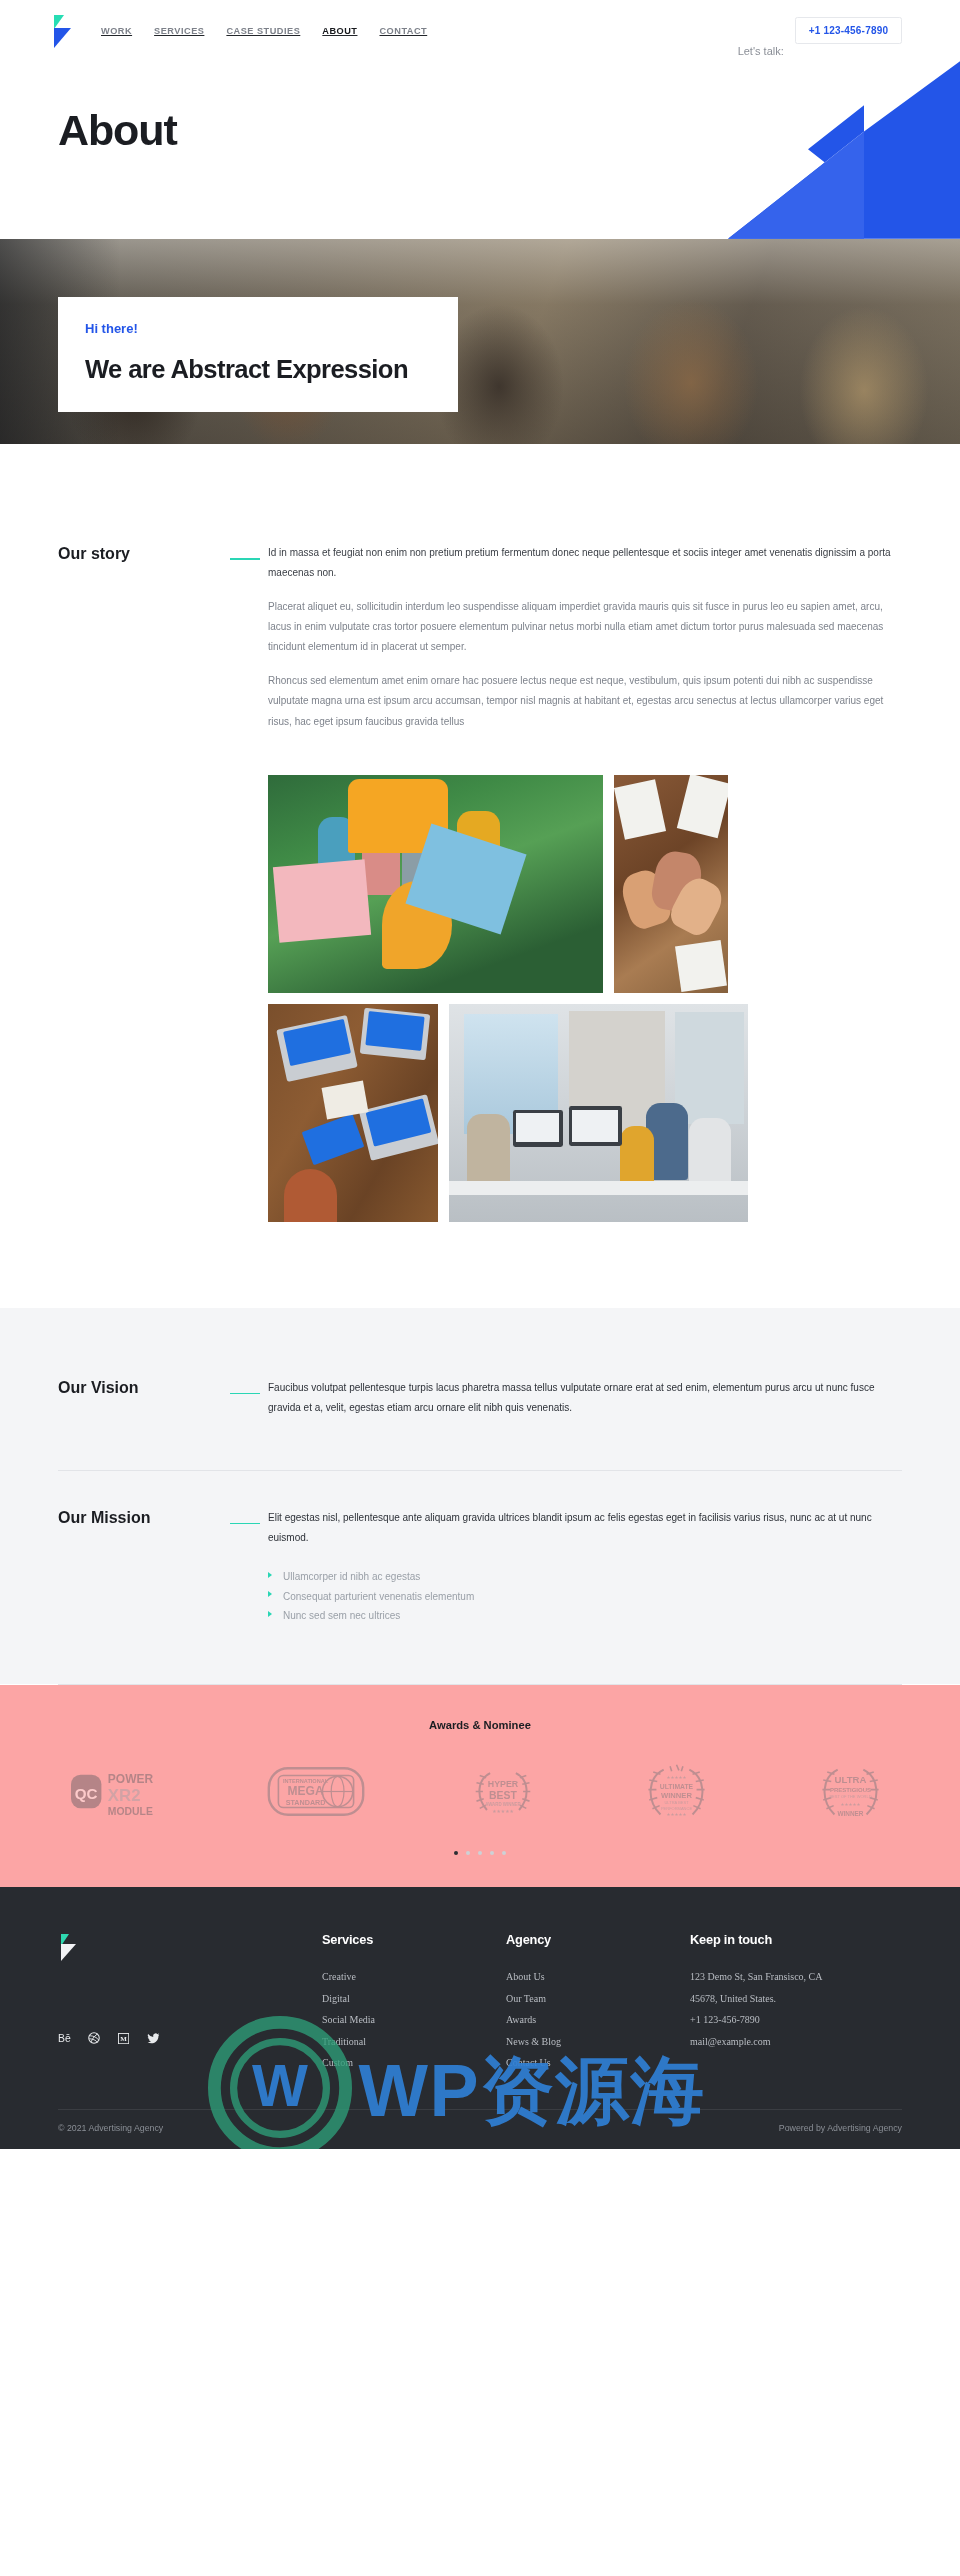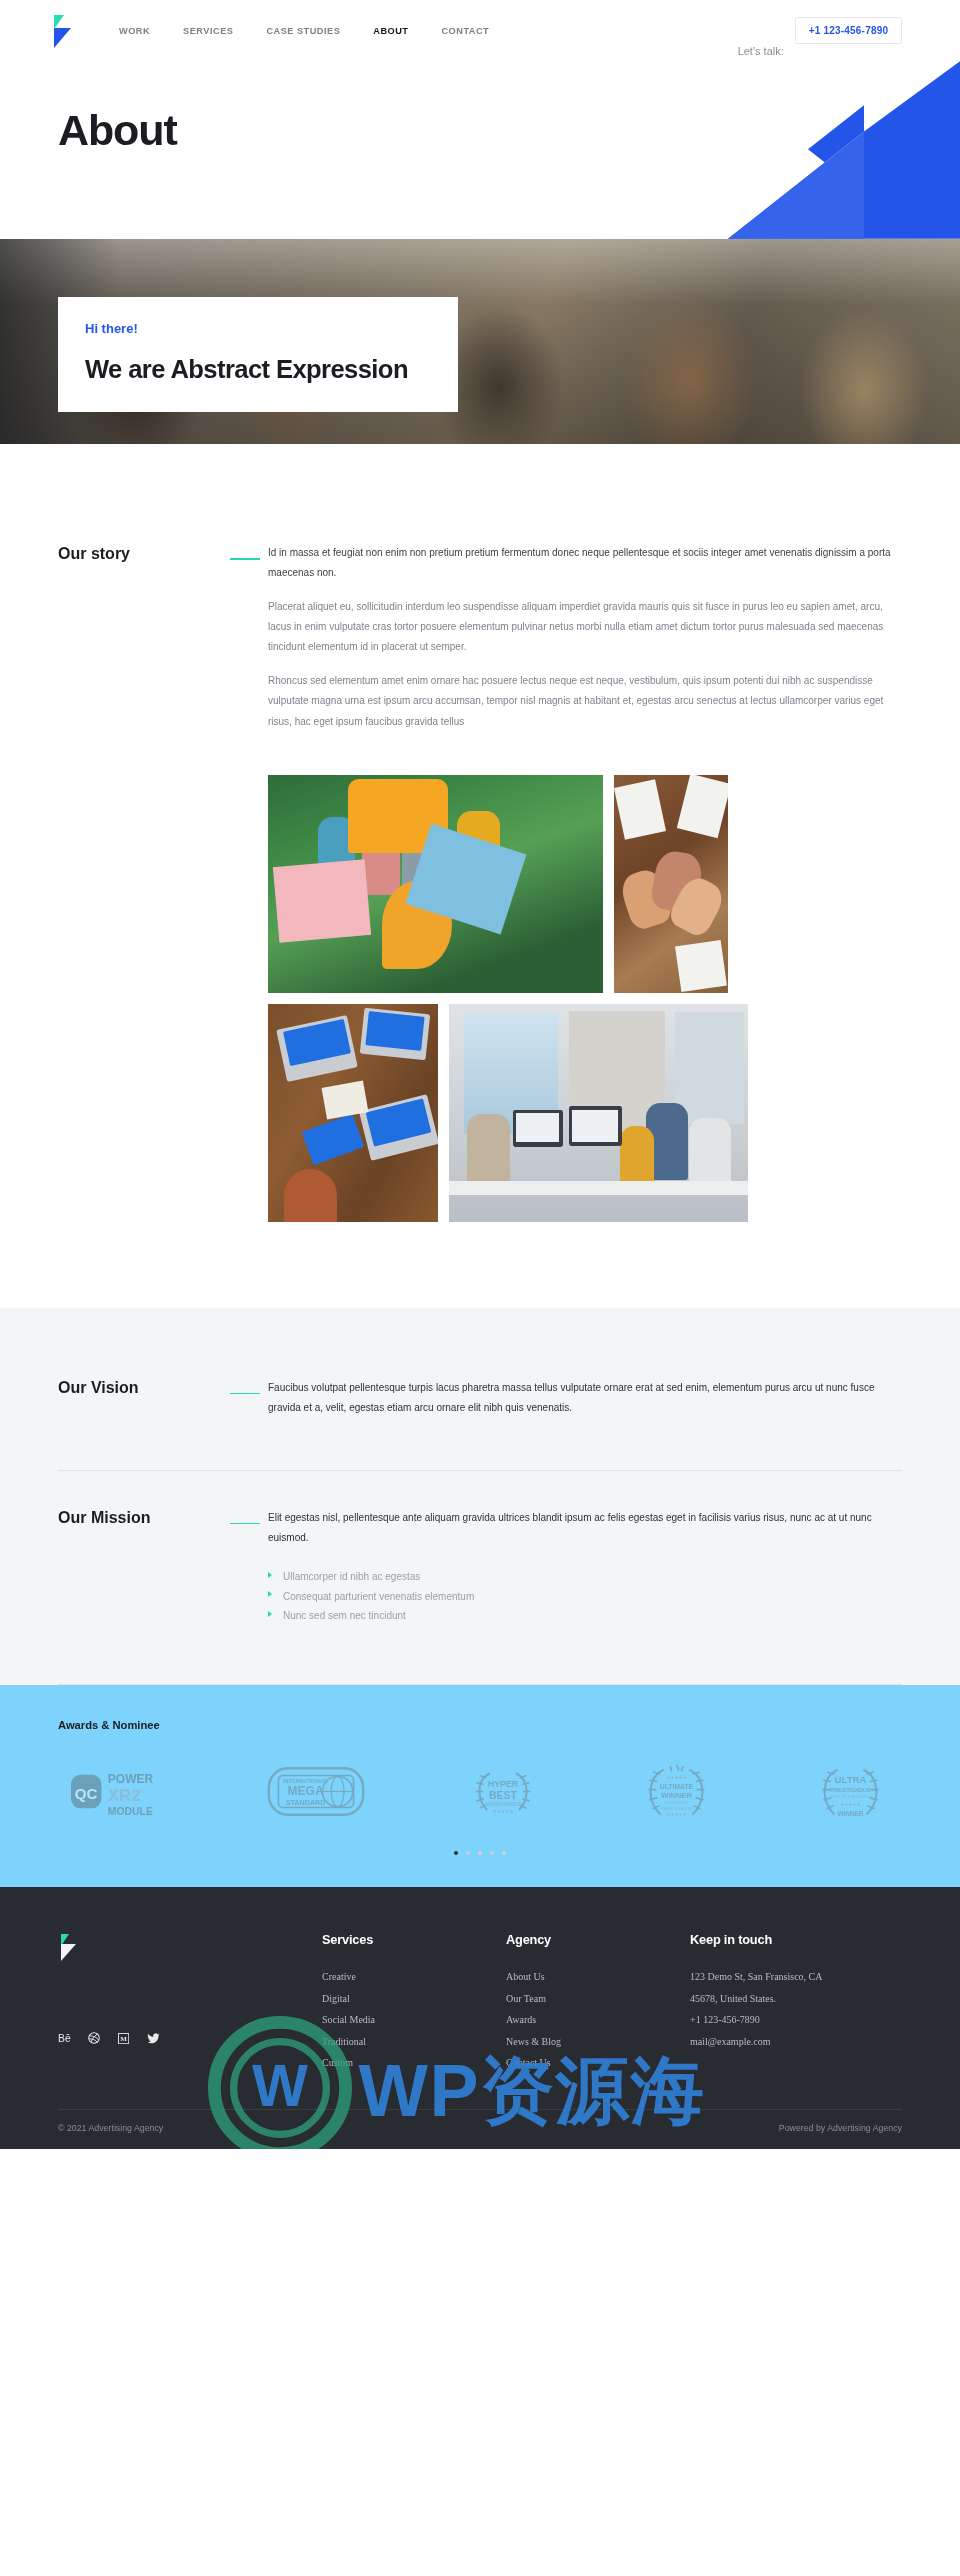--- a/index.html
+++ b/index.html
@@ -33,22 +33,23 @@
   }
   .logo .tri-blue {
     position: absolute; left: 6.4px; top: 15px;
     width: 0; height: 0;
     border-left: 17.6px solid #2355e8;
     border-bottom: 20px solid transparent;
   }
   .nav {
     display: flex;
     align-items: center;
-    gap: 33px;
-    margin-left: 34px;
+    gap: 22px;
+    margin-left: 16px;
+    text-decoration: underline;
   }
   .nav a {
     font-size: 9.2px;
     letter-spacing: 0.5px;
     color: #7c8089;
     text-decoration: none;
     font-weight: 600;
   }
   .nav a.active { color: #17191d; font-weight: 700; }
   .header-right {
@@ -253,21 +254,21 @@
   .check-list li .arw {
     position: absolute; left: 0; top: 4.8px;
     width: 0; height: 0;
     border-left: 4px solid #2ad6b5;
     border-top: 3.2px solid transparent;
     border-bottom: 3.2px solid transparent;
   }
 
   
   .awards-sep { border-top: 0.8px solid #e2e4e8; margin: 0 58px; }
-  .awards { background: #7dd3fc; padding: 34px 58px 32px 58px; }
+  .awards { background: #fca5a5; padding: 34px 58px 32px 58px; text-align: center; }
   .awards h4 { font-size: 11.2px; font-weight: 700; color: #1b1d22; }
   .award-row {
     display: flex; align-items: center; justify-content: space-between;
     margin-top: 32px; padding: 0 12.8px;
   }
   .badge { opacity: .42; }
   .dots { display: flex; gap: 7.2px; justify-content: center; margin-top: 27px; }
   .dot { width: 4.8px; height: 4.8px; border-radius: 50%; background: #cdd1d6; cursor: pointer; }
   .dot.on { background: #2b2e33; }
 
@@ -459,21 +460,21 @@
         <h3>Our Mission</h3>
       </div>
       <div class="story-rule-col">
         <div class="rule"></div>
       </div>
       <div class="col-body">
         <p class="lead">Elit egestas nisl, pellentesque ante aliquam gravida ultrices blandit ipsum ac felis egestas eget in facilisis varius risus, nunc ac at ut nunc euismod.</p>
         <ul class="check-list">
           <li><span class="arw"></span><span>Ullamcorper id nibh ac egestas</span></li>
           <li><span class="arw"></span><span>Consequat parturient venenatis elementum</span></li>
-          <li><span class="arw"></span><span>Nunc sed sem nec tincidunt</span></li>
+          <li><span class="arw"></span><span>Nunc sed sem nec ultrices</span></li>
         </ul>
       </div>
     </div>
   </section>
 
   <div class="awards-sep" style="background:#f4f5f7;"></div>
 
   <section class="awards">
     <h4>Awards &amp; Nominee</h4>
     <div class="award-row">

